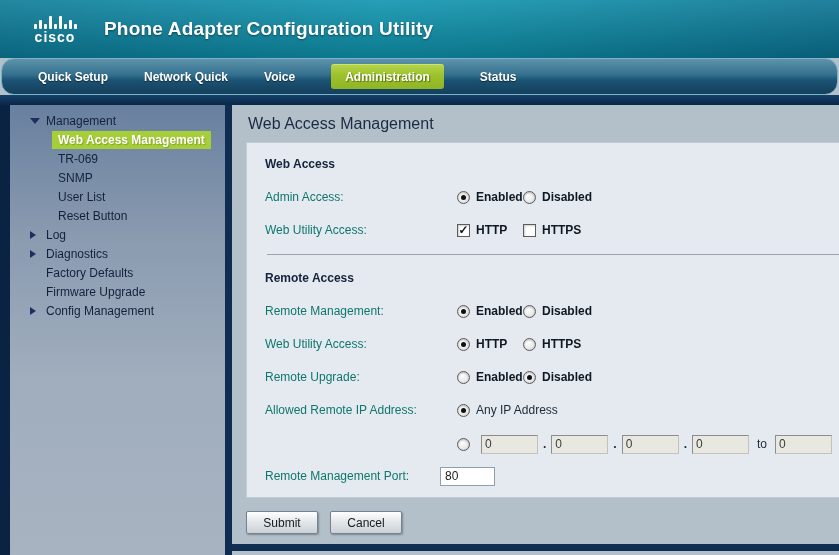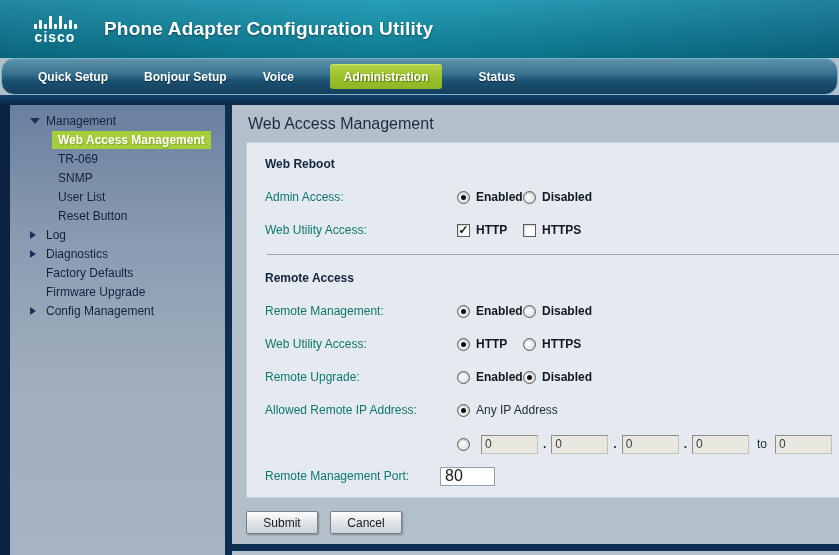--- a/index.html
+++ b/index.html
@@ -68,21 +68,21 @@
     box-shadow:inset 1px 1px 2px rgba(0,0,0,0.2); flex:0 0 13px; }
   .checkbox.checked::after { content:"\2713"; margin-top:-1px; }
 
   .divider { border-top:1px solid #9aa5af; margin:3px 0 16px 2px; }
 
   .ip-row { display:flex; align-items:center; margin:0 0 13px 192px; gap:5px; font-size:12px; height:20px; }
   .ip-input { width:57px; height:19px; font-size:12px; color:#3c3c3c; background:#e8e8e1; padding:0 3px;
     border:1px solid; border-color:#8c8c8c #c2c2ba #c2c2ba #8c8c8c; font-family:"Liberation Sans",sans-serif; }
   .ip-dot { color:#1c2a38; font-weight:bold; }
   .ip-to { color:#1c2a38; margin:0 3px; }
-  .port-input { width:55px; height:19px; font-size:16px; color:#1a1a1a; background:#fff; padding:0 4px;
+  .port-input { width:55px; height:19px; font-size:12px; color:#1a1a1a; background:#fff; padding:0 4px;
     border:1px solid #8ea0ae; font-family:"Liberation Sans",sans-serif; }
 
   .btn-row { margin:13px 0 0 14px; display:flex; gap:12px; }
   .btn { width:72px; height:23px; font-size:12px; color:#1a1a1a; cursor:pointer; border:1px solid #76828f; border-radius:2px;
     background:linear-gradient(to bottom,#ffffff,#e4e8eb 45%,#cbd1d7); box-shadow:1px 1px 2px rgba(0,0,0,0.3);
     font-family:"Liberation Sans",sans-serif; }
   .content-bottom-bar { margin-top:auto; height:7px; background:#0f2f52; margin-bottom:4px; }
 </style>
 </head>
 <body>
@@ -102,21 +102,21 @@
           <i style="height:9px"></i>
           <i style="height:5px"></i>
       </span>
       <span class="logo-text">cisco</span>
     </div>
     <div class="app-title">Phone Adapter Configuration Utility</div>
   </div>
 
   <div class="navbar">
     <div class="nav-tab">Quick Setup</div>
-    <div class="nav-tab">Bonjour Setup</div>
+    <div class="nav-tab">Network Quick</div>
     <div class="nav-tab">Voice</div>
     <div class="nav-tab active">Administration</div>
     <div class="nav-tab">Status</div>
   </div>
   <div class="nav-strip"></div>
 
   <div class="body">
 
     <div class="sidebar">
       <div class="s-item lvl0">
@@ -166,21 +166,21 @@
           </span>
         <span class="s-label">Config Management</span>
       </div>
     </div>
 
     <div class="content">
       <div class="page-title">Web Access Management</div>
 
       <div class="panel">
 
-        <div class="section-title">Web Reboot</div>
+        <div class="section-title">Web Access</div>
 
         <div class="form-row">
           <span class="form-label">Admin Access:</span>
           <span class="opt">
             <span class="radio selected"></span>
             <span class="opt-label">Enabled</span>
           </span>
           <span class="opt">
             <span class="radio"></span>
             <span class="opt-label">Disabled</span>

